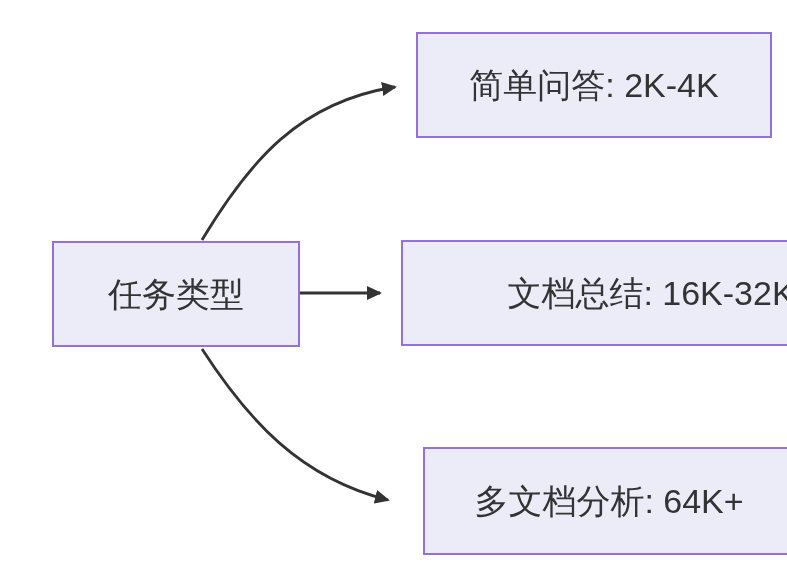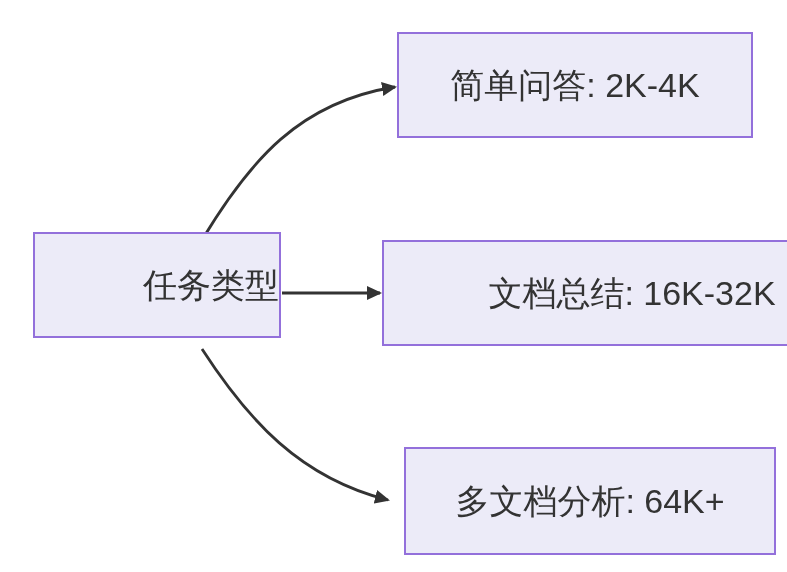--- a/index.html
+++ b/index.html
@@ -33,22 +33,23 @@
     background: #ECEBF8;
     border: 2.5px solid #9370DB;
     color: #333333;
     display: flex;
     align-items: center;
     justify-content: center;
     font-size: 34px;
     line-height: 1.2;
     white-space: nowrap;
     text-align: center;
+    margin-left: 19px;
   }
-  .node-root   { left: 33px;  top: 232px; width: 248px; height: 106px; justify-content: flex-end; }
+  .node-root   { left: 33px;  top: 241px; width: 248px; height: 106px; }
   .node-top    { left: 397px; top: 32px;  width: 356px; height: 106px; }
   .node-middle { left: 382px; top: 240px; width: 456px; height: 106px; padding-left: 44px; }
   .node-bottom { left: 404px; top: 447px; width: 372px; height: 108px; }
 </style>
 </head>
 <body>
 
 <div class="canvas">
 
   <svg class="edge-layer" viewBox="0 0 787 572" xmlns="http://www.w3.org/2000/svg">

